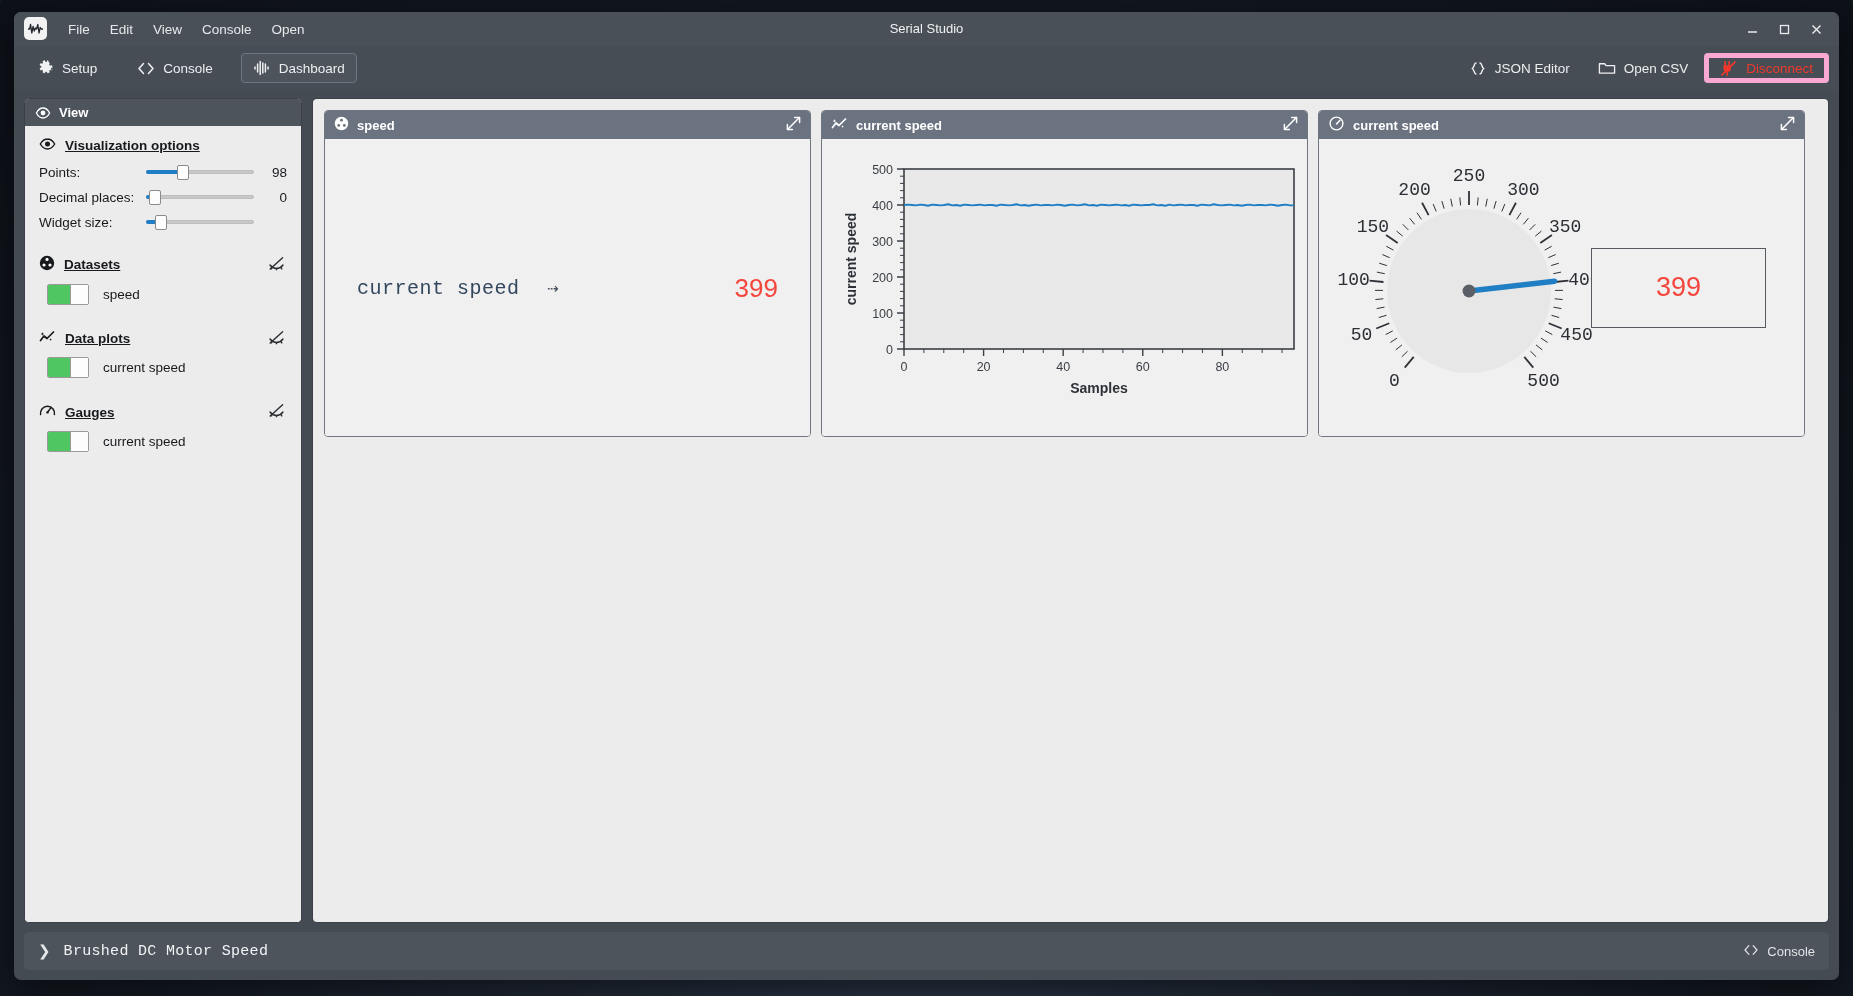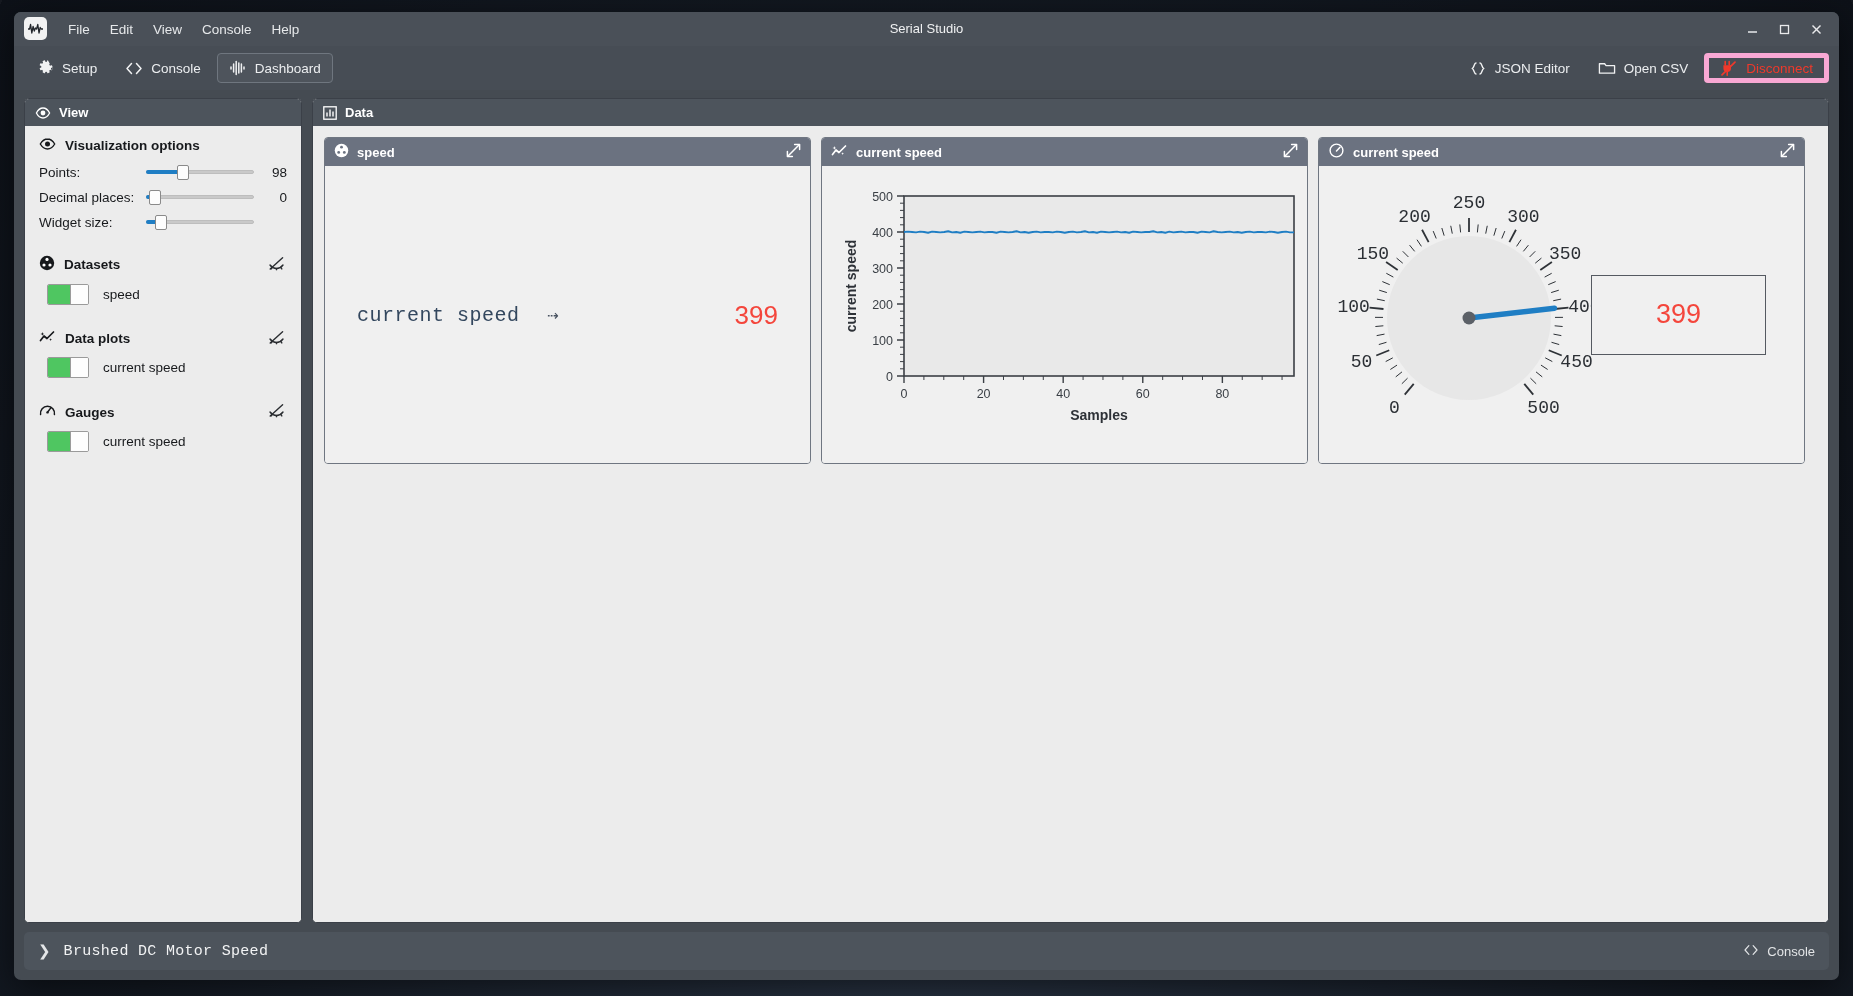--- a/index.html
+++ b/index.html
@@ -47,21 +47,21 @@
     color: #f0f1f2; line-height: 34px; font-weight: 400;
   }
   .win-ctl { position: absolute; right: 8px; top: 0; height: 34px; display: flex; align-items: center; gap: 2px; }
   .wbtn {
     width: 30px; height: 26px; display: flex; align-items: center; justify-content: center;
     color: #e9eaec; font-size: 14px; border-radius: 3px; cursor: default;
   }
   
   .toolbar {
     height: 44px; flex: 0 0 44px; background: #474d55; display: flex; align-items: center;
-    padding: 0 10px; gap: 4px; position: relative;
+    padding: 0 10px; gap: 16px; position: relative;
   }
   .tbtn {
     display: flex; align-items: center; gap: 8px; height: 30px; padding: 0 11px;
     border-radius: 4px; color: #eceef0; font-size: 13.5px; cursor: default;
     border: 1px solid transparent;
   }
   .tbtn.active { border-color: #6f767f; background: rgba(255,255,255,.045); }
   .tbtn .ico { display: flex; align-items: center; justify-content: center; width: 18px; height: 18px; }
   .tb-right { position: absolute; right: 10px; display: flex; align-items: flex-end; gap: 4px; }
   .tbtn.danger { color: #f0392b; border: 5px solid #f9a8d4; }
@@ -75,21 +75,21 @@
     height: 27px; flex: 0 0 27px; background: #4d545c; color: #fff;
     display: flex; align-items: center; gap: 8px; padding: 0 10px;
     font-size: 13px; font-weight: 600;
   }
   .panel-head .ico { display: flex; align-items: center; }
   
   .sidebar { width: 278px; flex: 0 0 278px; }
   .sb-body { padding: 12px 14px; background: #ececec; flex: 1; overflow: hidden; }
   .sb-section {
     display: flex; align-items: center; gap: 9px; font-size: 13.5px; font-weight: bold;
-    color: #17191c; margin: 0 0 10px 0; position: relative;
+    color: #17191c; margin: 0 0 10px 0; position: relative; text-decoration: underline;
   }
   .sb-section .eye-off {
     position: absolute; right: 2px; top: 50%; transform: translateY(-50%); cursor: default;
   }
   .slider-row {
     display: flex; align-items: center; font-size: 13.5px; color: #17191c; margin-bottom: 7px;
   }
   .slider-row .lbl { width: 107px; flex: 0 0 107px; }
   .slider { position: relative; width: 108px; height: 18px; flex: 0 0 108px; }
   .slider .track {
@@ -169,21 +169,21 @@
       <svg width="17" height="13" viewBox="0 0 17 13">
         <path d="M1 7 L2.6 7 L3.6 2.5 L4.8 11 L6.1 4.5 L7.3 9 L8.4 6 L9.6 7 L10.8 2.5 L12 11 L13.2 5.5 L14.2 7 L16 7" fill="none" stroke="#22262b" stroke-width="1.3" stroke-linejoin="round"></path>
       </svg>
     </div>
 
     <div class="menu">
       <div class="menu-item">File</div>
       <div class="menu-item">Edit</div>
       <div class="menu-item">View</div>
       <div class="menu-item">Console</div>
-      <div class="menu-item">Help</div>
+      <div class="menu-item">Open</div>
     </div>
 
     <div class="win-title">Serial Studio</div>
 
     <div class="win-ctl">
       <div class="wbtn">
         <svg width="13" height="13" viewBox="0 0 13 13">
             <line x1="2" y1="9" x2="11" y2="9" stroke="#e9eaec" stroke-width="1.3"></line>
           </svg>
       </div>
@@ -415,31 +415,20 @@
             <span class="on"></span>
             <span class="tk"></span>
           </span>
           <span class="tlabel">current speed</span>
         </div>
 
       </div>
     </div>
 
     <div class="panel data-panel">
-      <div class="panel-head">
-        <span class="ico">
-          <svg width="14" height="14" viewBox="0 0 14 14">
-            <rect x="0.8" y="0.8" width="12.4" height="12.4" fill="none" stroke="#fff" stroke-width="1.3"></rect>
-            <line x1="4" y1="10.6" x2="4" y2="6.6" stroke="#fff" stroke-width="1.4"></line>
-            <line x1="7" y1="10.6" x2="7" y2="3.6" stroke="#fff" stroke-width="1.4"></line>
-            <line x1="10" y1="10.6" x2="10" y2="5.4" stroke="#fff" stroke-width="1.4"></line>
-          </svg>
-        </span>
-        <span>Data</span>
-      </div>
 
       <div class="data-body">
 
         <div class="widget">
           <div class="w-head">
             <span class="ico">
               <svg width="15" height="15" viewBox="0 0 16 16">
                 <circle cx="8" cy="8" r="7.2" fill="#fff"></circle>
                 <circle cx="8" cy="4.4" r="1.5" fill="#6b7280"></circle>
                 <circle cx="5" cy="10" r="1.5" fill="#6b7280"></circle>

